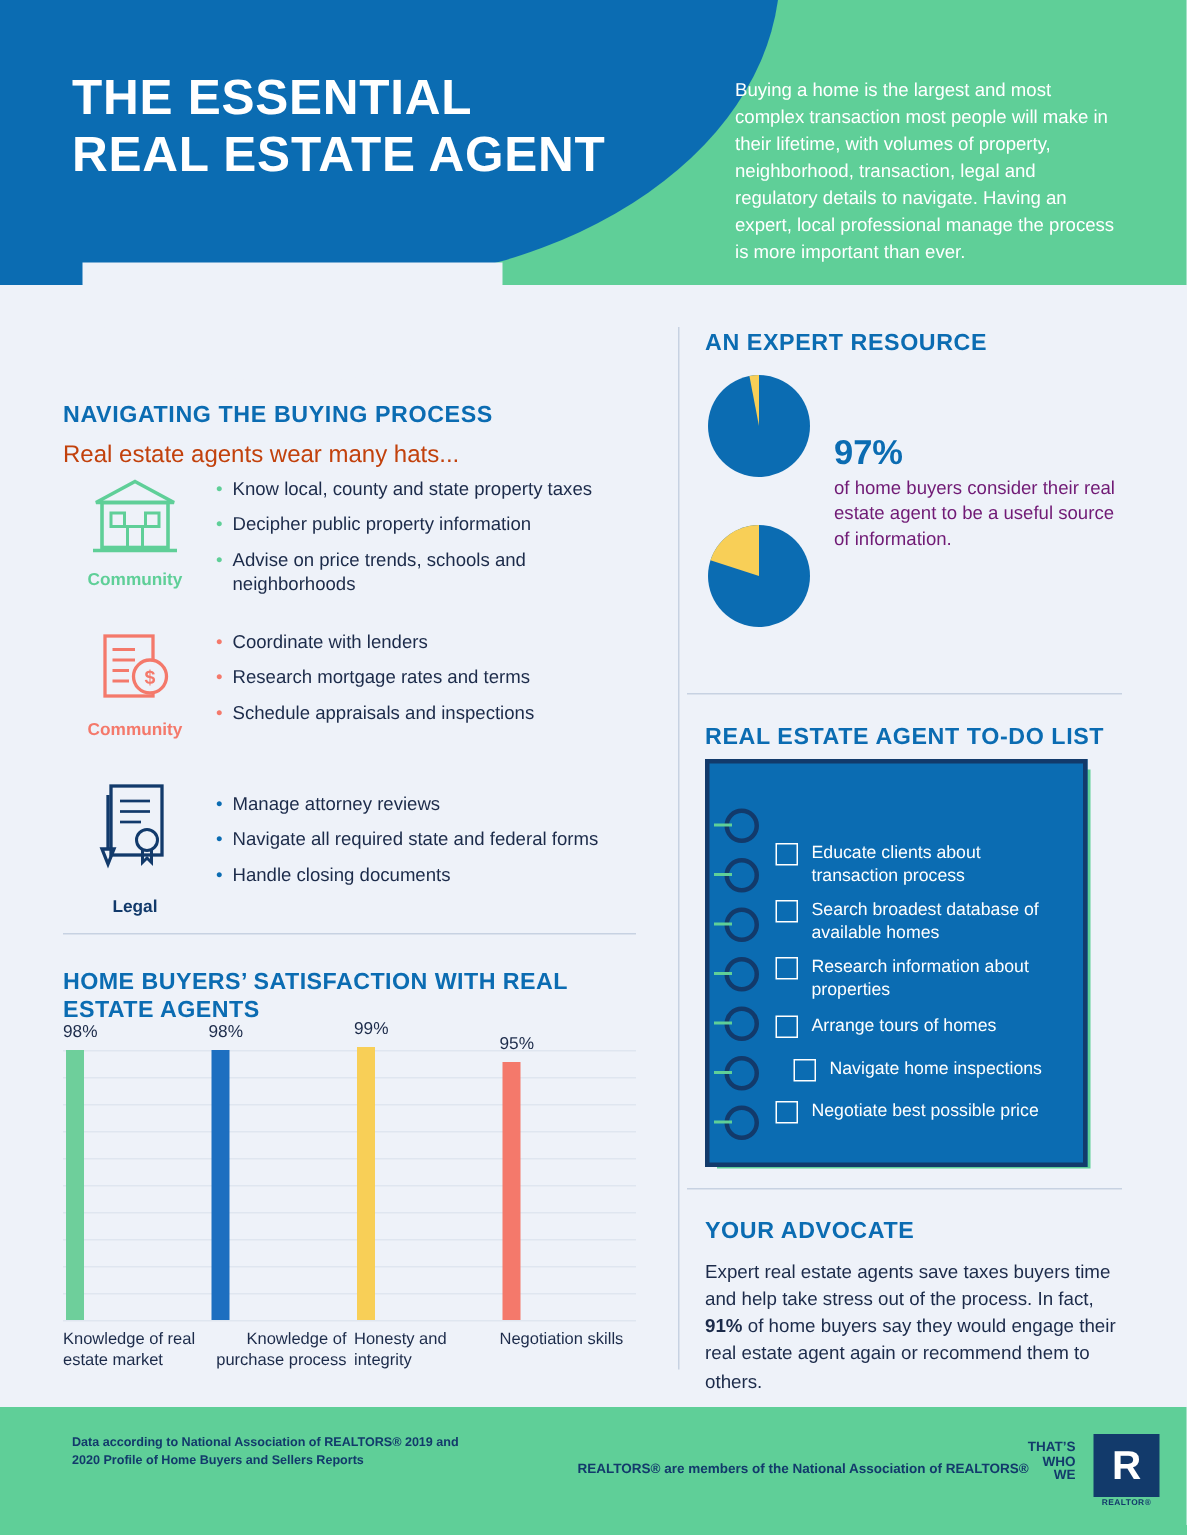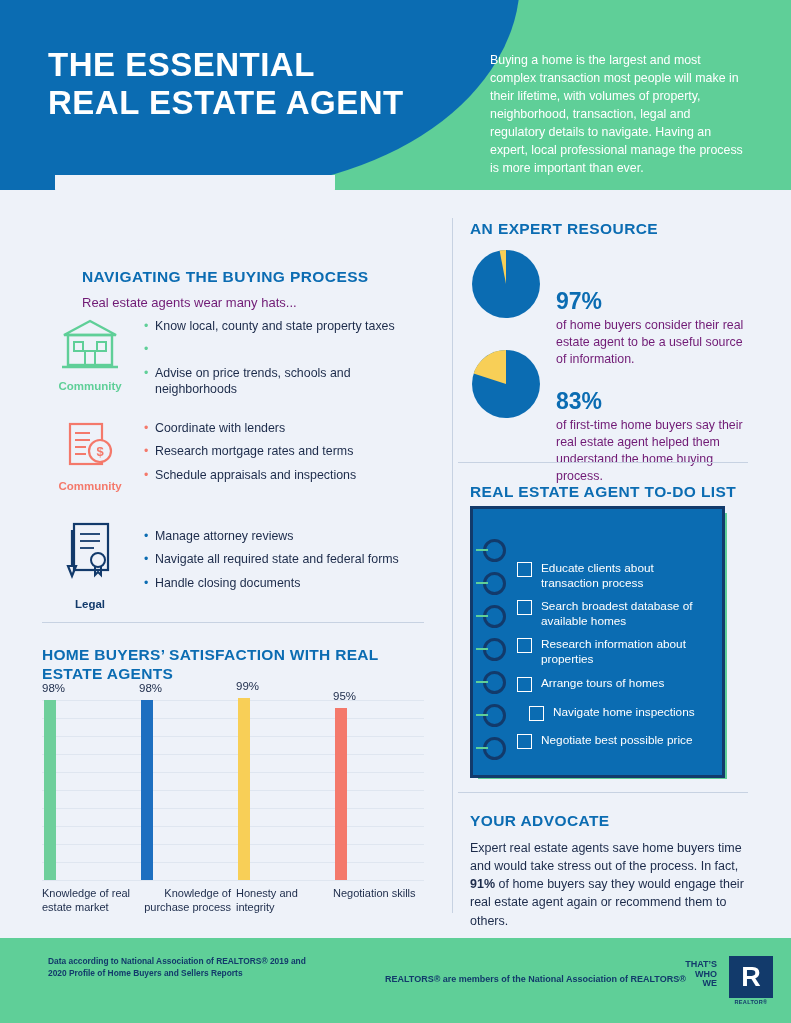--- a/index.html
+++ b/index.html
@@ -13,22 +13,22 @@
 
   
   .hdr{position:absolute;left:0;top:0;width:791px;height:190px;background:#5fcf98;overflow:hidden;}
   .hdr-blue{position:absolute;left:0;top:-110px;width:520px;height:300px;background:#0b6cb2;border-bottom-right-radius:300px 210px;}
   .hdr-title{position:absolute;left:48px;top:46px;color:#ffffff;font-weight:bold;font-size:33px;line-height:1.16;letter-spacing:.5px;}
   .hdr-copy{position:absolute;left:490px;top:52px;width:258px;color:#ffffff;font-size:12.4px;line-height:1.45;}
   .hdr-white-arc{position:absolute;left:55px;top:175px;width:280px;height:80px;background:#eef2f9;border-bottom-left-radius:170px 80px;border-bottom-right-radius:170px 80px;}
 
   
   .sec-title{color:#0b6cb2;font-weight:bold;font-size:15.5px;letter-spacing:.4px;}
-  .nav-sec{position:absolute;left:42px;top:268px;width:400px;margin-left:40px;}
-  .nav-sub{color:#701a75;font-size:13px;margin-top:9px;}
+  .nav-sec{position:absolute;left:42px;top:268px;width:400px;}
+  .nav-sub{color:#c2410c;font-size:16px;margin-top:9px;}
 
   .catrow{position:absolute;display:flex;}
   .caticon{width:96px;text-align:center;}
   .catlabel{font-size:11.5px;font-weight:bold;margin-top:4px;}
   .bullets{margin-left:6px;}
   .bullet{font-size:12.4px;color:#1c2b4a;line-height:1.32;margin-bottom:7px;display:flex;}
   .dot{width:11px;flex:0 0 11px;}
   .divider{position:absolute;height:1px;background:#c7d2e2;}
 
   
@@ -98,20 +98,21 @@
       </svg>
       <div class="catlabel" style="color:#5fcf98;">Community</div>
     </div>
     <div class="bullets">
       <div class="bullet">
           <span class="dot" style="color:#5fcf98;">•</span>
           <span>Know local, county and state property taxes</span>
         </div>
       <div class="bullet">
           <span class="dot" style="color:#5fcf98;">•</span>
+          <span>Decipher public property information</span>
         </div>
       <div class="bullet" style="width:250px;">
           <span class="dot" style="color:#5fcf98;">•</span>
           <span>Advise on price trends, schools and neighborhoods</span>
         </div>
     </div>
   </div>
 
   <div class="catrow" style="left:42px;top:420px;">
     <div class="caticon">
@@ -225,24 +226,20 @@
     <div class="pct">97%</div>
     <div class="pcttxt">of home buyers consider their real estate agent to be a useful source of information.</div>
   </div>
 
   <div class="pie-wrap" style="left:470px;top:348px;">
     <svg width="72" height="72" viewBox="0 0 72 72">
       <circle cx="36" cy="36" r="34" fill="#0b6cb2"></circle>
       <path d="M36 36 L36 2 A34 34 0 0 0 3.6 25.5 Z" fill="#f8cf57"></path>
     </svg>
   </div>
-  <div style="position:absolute;left:556px;top:352px;width:195px;">
-    <div class="pct">83%</div>
-    <div class="pcttxt">of first-time home buyers say their real estate agent helped them understand the home buying process.</div>
-  </div>
 
   <div class="divider" style="left:458px;top:462px;width:290px;"></div>
 
   <div class="todo-sec">
     <div class="sec-title">REAL ESTATE AGENT TO-DO LIST</div>
   </div>
 
   <div class="todo-card-shadow"></div>
   <div class="todo-card">
     <div class="ring" style="top:30px;">
@@ -291,21 +288,21 @@
       <span class="chk"></span>
       <span class="todo-txt">Negotiate best possible price</span>
     </div>
   </div>
 
   <div class="divider" style="left:458px;top:792px;width:290px;"></div>
 
   <div class="adv-sec">
     <div class="sec-title">YOUR ADVOCATE</div>
     <div class="adv-copy">
-      <span>Expert real estate agents save home buyers time and would take stress out of the process. In fact, </span><b>91%</b><span> of home buyers say they would engage their real estate agent again or recommend them to others.</span>
+      <span>Expert real estate agents save taxes buyers time and help take stress out of the process. In fact, </span><b>91%</b><span> of home buyers say they would engage their real estate agent again or recommend them to others.</span>
     </div>
   </div>
 
   <div class="footer">
     <div class="foot-src">Data according to National Association of REALTORS® 2019 and 2020 Profile of Home Buyers and Sellers Reports</div>
     <div class="foot-mid">REALTORS® are members of the National Association of REALTORS®</div>
     <div class="twwa">
       <div>THAT’S</div>
       <div>WHO</div>
       <div>WE</div>

